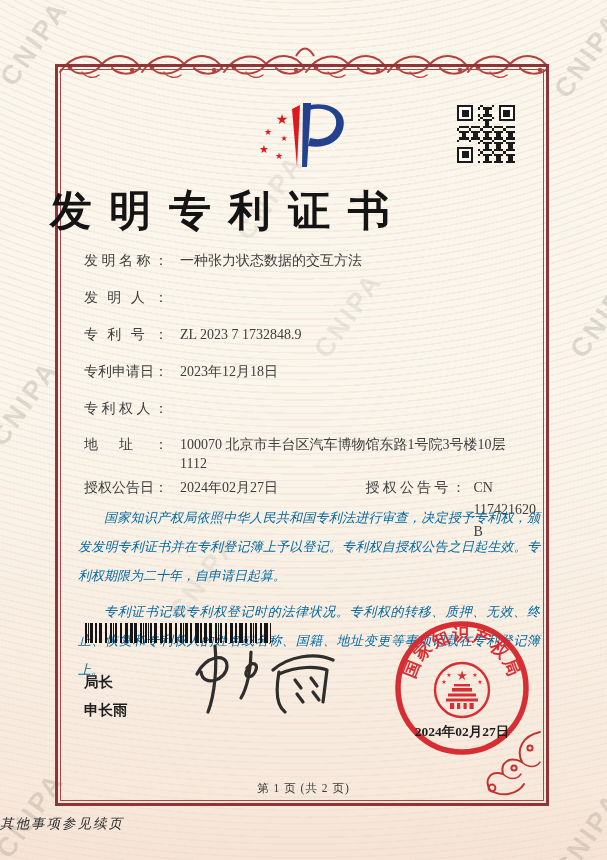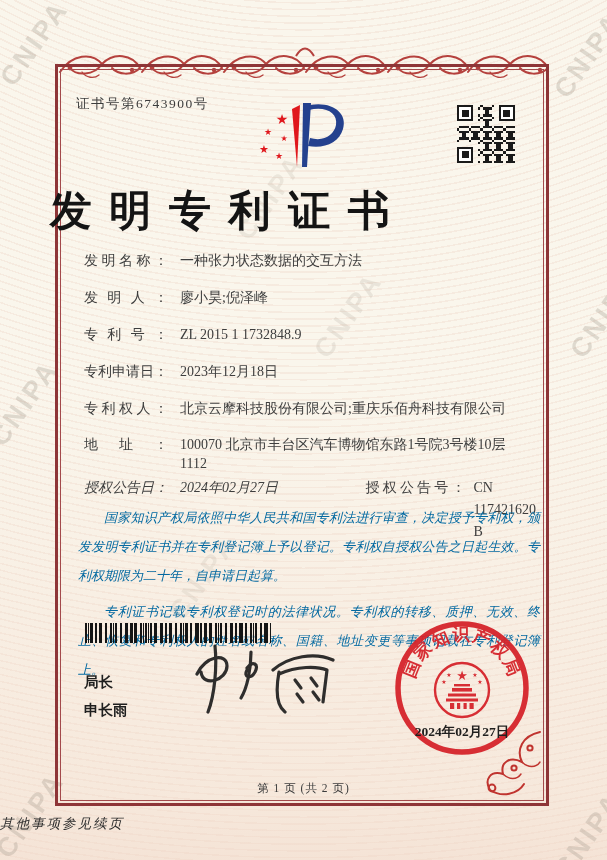--- a/index.html
+++ b/index.html
@@ -48,21 +48,21 @@
     letter-spacing:.42em;text-indent:.42em;padding-left:32px;
   }
   .fields{position:absolute;left:84px;top:250px;width:452px;}
   .frow{display:flex;margin-bottom:15px;font-size:14px;line-height:22px;color:#3e3e3e;}
   .flabel{
     display:inline-block;width:84px;min-width:84px;margin-right:12px;
     text-align:justify;text-align-last:justify;
   }
   .fvalue{flex:1;}
   .frow.address{line-height:19px;margin-bottom:4px;}
-  .frow.dual .pair1{display:flex;width:252px;font-style:italic;}
+  .frow.dual .pair1{display:flex;width:252px;}
   .frow.dual .pair2{display:flex;flex:1;margin-left:36px;}
   .flabel.wide{width:100px;min-width:100px;margin-right:8px;}
   .body-text{position:absolute;left:78px;top:503px;width:462px;}
   .body-text p{
     margin:0 0 7px 0;font-size:13px;line-height:29px;color:#0369a1;
     text-indent:2em;text-align:justify;font-style:italic;
     font-family:"Liberation Serif","DejaVu Serif",serif;
   }
   .barcode{
     position:absolute;left:85px;top:623px;width:186px;height:20px;
@@ -127,21 +127,20 @@
       <use href="#curl" x="328" y="4"></use>
       <use href="#curl" x="408" y="4"></use>
       <path d="M238,18 C244,8 250,8 256,18" fill="none" stroke="#b5413d" stroke-width="2"></path>
     </svg>
   </div>
 
   <div class="frame">
     <div class="frame-inner"></div>
   </div>
 
-  <div class="cert-no">证书号第6743900号</div>
 
   <div class="logo">
     <svg viewBox="0 0 98 80" aria-hidden="true">
       <polygon points="36,12 44,8 41,70" fill="#e0181d"></polygon>
       <polygon points="47,6 55,6 51,70 46,70" fill="#24418e"></polygon>
       <path d="M54,8 C76,4 92,16 87,32 C83,46 68,52 52,49 L54,41 C68,45 78,38 80,28 C82,16 70,9 53,13 Z" fill="#24418e"></path>
       <g fill="#e0181d" font-family="'DejaVu Sans',sans-serif" text-anchor="middle">
         <text x="26" y="27" font-size="14">★</text>
         <text x="12" y="38" font-size="9">★</text>
         <text x="28" y="44" font-size="8">★</text>
@@ -367,33 +366,31 @@
 
   <div class="title">发明专利证书</div>
 
   <div class="fields">
     <div class="frow">
       <span class="flabel">发明名称：</span>
       <span class="fvalue">一种张力状态数据的交互方法</span>
     </div>
     <div class="frow">
       <span class="flabel">发明人：</span>
-      <span class="fvalue">廖小昊;倪泽峰</span>
     </div>
     <div class="frow">
       <span class="flabel">专利号：</span>
-      <span class="fvalue">ZL 2015 1 1732848.9</span>
+      <span class="fvalue">ZL 2023 7 1732848.9</span>
     </div>
     <div class="frow">
       <span class="flabel">专利申请日：</span>
       <span class="fvalue">2023年12月18日</span>
     </div>
     <div class="frow">
       <span class="flabel">专利权人：</span>
-      <span class="fvalue">北京云摩科技股份有限公司;重庆乐佰舟科技有限公司</span>
     </div>
     <div class="frow address">
       <span class="flabel">地址：</span>
       <span class="fvalue" style="max-width:352px;">100070 北京市丰台区汽车博物馆东路1号院3号楼10层1112</span>
     </div>
     <div class="frow dual">
       <span class="pair1">
         <span class="flabel">授权公告日：</span>
         <span class="fvalue">2024年02月27日</span>
       </span>

